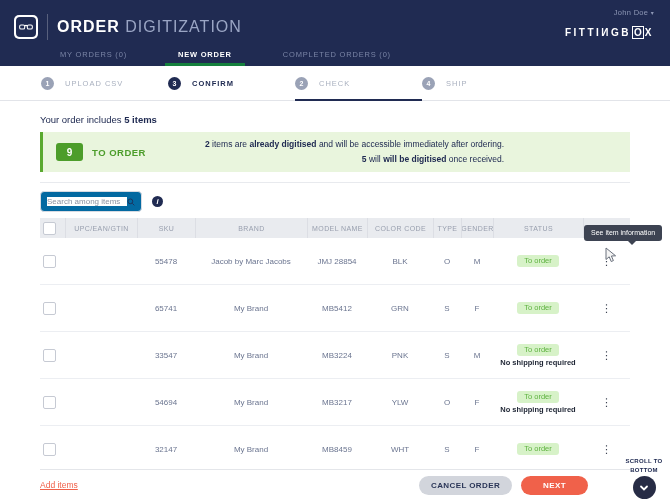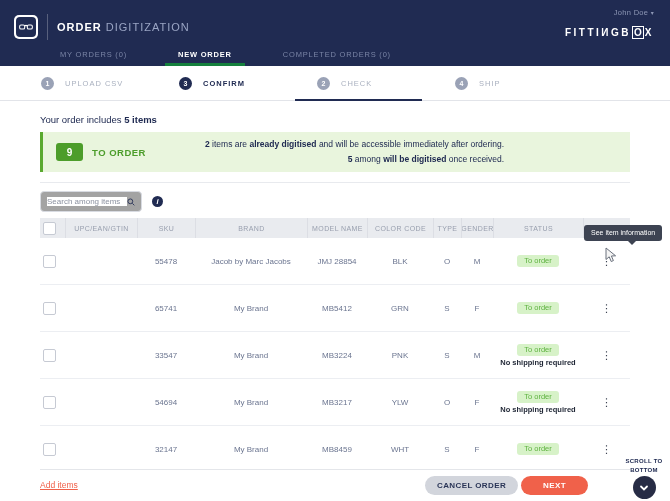--- a/index.html
+++ b/index.html
@@ -7,34 +7,34 @@
   body { font-family:"Liberation Sans", sans-serif; }
   .page { position:relative; width:670px; height:501px; background:#fff; overflow:hidden; margin:0 auto; }
 
   
   .topbar { position:relative; height:66px; background:#202b52; }
   .topbar-row1 { display:flex; justify-content:space-between; padding:0 16px 0 14px; }
   .logo-group { display:flex; align-items:center; gap:9px; margin-top:14px; }
   .app-icon { width:24px; height:24px; background:#fff; border-radius:5px; display:flex; align-items:center; justify-content:center; }
   .app-icon .inner { width:20px; height:20px; background:#202b52; border-radius:4px; display:flex; align-items:center; justify-content:center; }
   .logo-divider { width:1px; height:26px; background:rgba(255,255,255,0.25); }
-  .app-title { font-size:11px; letter-spacing:1px; color:#fff; font-weight:700; white-space:nowrap; }
+  .app-title { font-size:16px; letter-spacing:1px; color:#fff; font-weight:700; white-space:nowrap; }
   .app-title .light { font-weight:300; color:#9aa5c4; }
   .topbar-right { text-align:right; padding-top:8px; }
   .user-menu { font-size:7.5px; color:#8d97b5; cursor:pointer; letter-spacing:.3px; }
   .user-menu .caret { font-size:6px; }
   .brand-logo { margin-top:9px; color:#fff; font-size:10px; font-weight:700; letter-spacing:2.5px; white-space:nowrap; }
   .brand-logo .boxed { display:inline-block; border:1px solid #fff; padding:0 1px; margin:0 1px; letter-spacing:0; }
   .tabs { position:absolute; bottom:0; left:58px; display:flex; gap:36px; align-items:flex-end; }
   .tab { font-size:7.5px; letter-spacing:.8px; color:#7a85a6; padding:0 2px 7px; cursor:pointer; white-space:nowrap; }
   .tab.active { color:#fff; font-weight:700; border-bottom:3px solid #15803d; padding:0 13px 4px; }
 
   
   .stepper { position:relative; height:35px; border-bottom:1px solid #e2e4e9; display:flex; align-items:center; padding-left:41px; background:#fff; }
-  .step { display:flex; align-items:center; width:138px; cursor:pointer; }
+  .step { display:flex; align-items:center; width:127px; cursor:pointer; }
   .step-circle { width:13px; height:13px; border-radius:50%; background:#9aa2b6; color:#fff; font-size:7px; font-weight:700; display:flex; align-items:center; justify-content:center; margin-right:11px; flex:none; }
   .step-label { font-size:7.5px; letter-spacing:1px; color:#a9b0bf; white-space:nowrap; }
   .step.active .step-circle { background:#202b52; }
   .step.active .step-label { color:#202b52; font-weight:700; }
   .step-underline { position:absolute; left:295px; bottom:-1px; width:127px; height:2px; background:#202b52; }
 
   
   .main { padding:0 40px; }
   .order-intro { margin-top:13px; font-size:9.5px; color:#202b52; }
   .order-intro b { font-weight:700; }
@@ -42,21 +42,21 @@
   .alert-box { margin-top:7px; background:#e9f5dd; border-left:3px solid #5aa930; height:40px; display:flex; align-items:center; }
   .badge-group { display:flex; align-items:center; width:162px; padding-left:13px; flex:none; }
   .count-badge { background:#4c9d2a; color:#fff; font-size:10px; font-weight:700; width:27px; height:18px; border-radius:3px; display:flex; align-items:center; justify-content:center; }
   .badge-label { color:#4c9d2a; font-weight:700; font-size:9.5px; letter-spacing:.5px; margin-left:9px; }
   .alert-text { font-size:8.5px; color:#202b52; line-height:1.8;text-align:right; }
   .alert-text b { font-weight:700; }
 
   .hdivider { height:1px; background:#e8eaee; margin-top:10px; }
 
   .search-row { margin-top:8px; display:flex; align-items:center; }
-  .search-box { width:102px; height:21px; border:1px solid #d8dbe2; border-radius:4px; display:flex; align-items:center; padding:0 6px; background:#a3a3a3; }
+  .search-box { width:102px; height:21px; border:1px solid #d8dbe2; border-radius:4px; display:flex; align-items:center; padding:0 6px; background:#0369a1; }
   .search-box input { border:none; outline:none; width:80px; font-size:8px; color:#333; font-family:"Liberation Sans",sans-serif; }
   .search-box input::placeholder { color:#8b91a0; }
   .info-icon { width:11px; height:11px; border-radius:50%; background:#202b52; color:#fff; font-size:7.5px; font-weight:700; display:flex; align-items:center; justify-content:center; margin-left:10px; cursor:pointer; font-style:italic; }
 
   
   .table { margin-top:6px; }
   .thead { display:flex; background:#e9ebef; height:20px; align-items:center; }
   .th { font-size:7px; color:#989fae; letter-spacing:.4px; text-align:center; align-self:stretch; display:flex; align-items:center; justify-content:center; border-left:1px solid #dcdee4; white-space:nowrap; overflow:hidden; }
   .th:first-child { border-left:none; }
   .rows-clip { height:233px; overflow:hidden; }
@@ -75,21 +75,21 @@
 
   
   .tooltip { position:absolute; left:584px; top:225px; background:#3d4352; color:#fff; font-size:7px; padding:4px 7px 5px; border-radius:3px; white-space:nowrap; z-index:30; }
   .tooltip:after { content:""; position:absolute; left:44px; bottom:-4px; border:4px solid transparent; border-top-color:#3d4352; border-bottom:none; }
   .cursor-glyph { position:absolute; left:605px; top:247px; z-index:31; }
 
   
   .footer { position:absolute; left:0; right:0; bottom:0; height:31px; background:#fff; display:flex; align-items:center; justify-content:space-between; padding:16px 40px; z-index:10; }
   .footer-line { position:absolute; left:40px; right:40px; top:0; height:1px; background:#e4e6ea; }
   .add-items { font-size:8.5px; color:#f0614a; text-decoration:underline; cursor:pointer; }
-  .footer-buttons { display:flex; gap:3px; margin-right:42px; }
+  .footer-buttons { display:flex; gap:9px; margin-right:42px; }
   .btn { border:none; border-radius:10px; font-family:"Liberation Sans",sans-serif; font-size:8px; font-weight:700; letter-spacing:.4px; cursor:pointer; }
   .btn-cancel { background:#d2d5dc; color:#2a3557; padding:5px 12px; }
   .btn-next { background:#f0614a; color:#fff; padding:5px 22px; }
   .scroll-widget { position:absolute; right:5px; bottom:2px; width:42px; text-align:center; z-index:20; }
   .scroll-label { font-size:6px; font-weight:700; color:#202b52; line-height:1.4; letter-spacing:.3px; }
   .scroll-btn { width:23px; height:23px; border-radius:50%; background:#272c45; border:none; margin:2px auto 0; display:flex; align-items:center; justify-content:center; cursor:pointer; }
 </style>
 </head>
 <body>
 
@@ -153,21 +153,21 @@
       <span>Your order includes </span><b>5 items</b>
     </div>
 
     <div class="alert-box">
       <div class="badge-group">
         <span class="count-badge">9</span>
         <span class="badge-label">TO ORDER</span>
       </div>
       <div class="alert-text">
         <div><b>2</b><span> items are </span><b>already digitised</b><span> and will be accessible immediately after ordering.</span></div>
-        <div><b>5</b><span> among </span><b>will be digitised</b><span> once received.</span></div>
+        <div><b>5</b><span> will </span><b>will be digitised</b><span> once received.</span></div>
       </div>
     </div>
 
     <div class="hdivider"></div>
 
     <div class="search-row">
       <div class="search-box">
         <input type="text" placeholder="Search among items" style="">
         <svg width="10" height="10" viewBox="0 0 12 12" fill="none" stroke="#202b52" stroke-width="1.3">
           <circle cx="5" cy="5" r="3.6"></circle>

